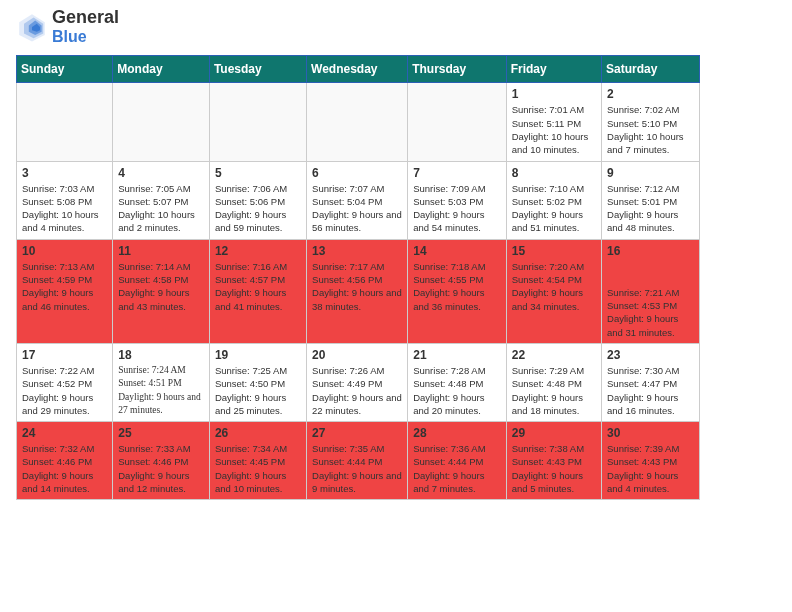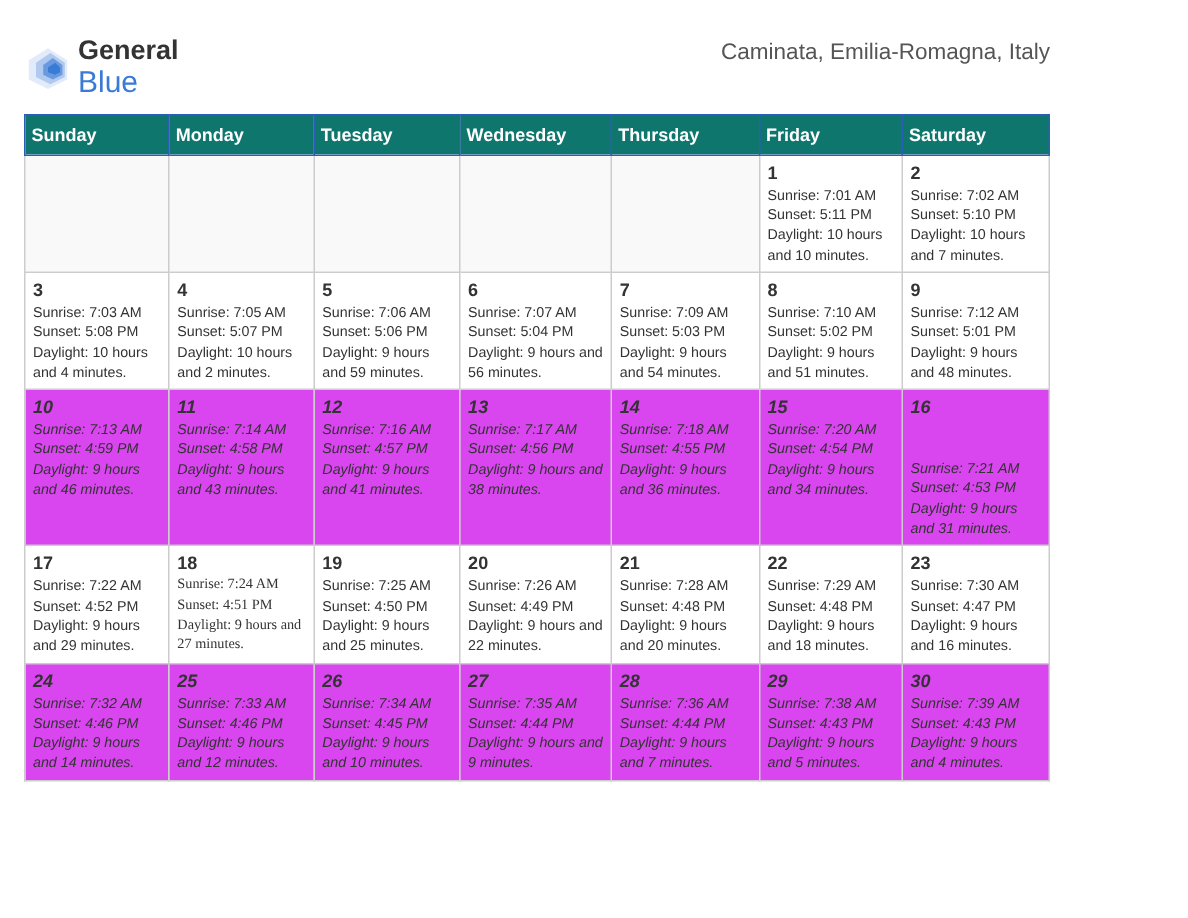--- a/index.html
+++ b/index.html
@@ -4,21 +4,21 @@
   <style>
     * { box-sizing: border-box; margin: 0; padding: 0; }
     body {
       font-family: Arial, sans-serif;
       background: #fff;
       width: 792px;
       min-height: 612px;
     }
     .page {
       width: 716px;
-      padding: 24px 16px 10px 16px;
+      padding: 8px 16px 10px 16px;
     }
     .header {
       display: flex;
       align-items: flex-start;
       justify-content: space-between;
       margin-bottom: 10px;
     }
     .logo {
       display: flex;
       align-items: center;
@@ -28,22 +28,22 @@
       display: flex;
       flex-direction: column;
       line-height: 1.1;
     }
     .logo-general {
       font-size: 18px;
       font-weight: bold;
       color: #333;
     }
     .logo-blue {
-      font-size: 20px;
-      font-weight: normal;
+      font-size: 16px;
+      font-weight: bold;
       color: #3a7bd5;
     }
     .logo-icon {
       width: 32px;
       height: 32px;
       margin-right: 4px;
     }
     .title-area {
       text-align: right;
     }
@@ -91,43 +91,41 @@
       color: #333;
       display: block;
       margin-bottom: 2px;
     }
     .day-info {
       font-size: 9.5px;
       color: #333;
       line-height: 1.4;
     }
     .row-shaded td {
-      background: #d946ef;
-      font-style: italic;
+      background: #ef4444;
     }
   </style>
 </head>
 <body>
 
 <div class="page">
   <div class="header">
     <div class="logo">
       <svg class="logo-icon" viewBox="0 0 40 40" xmlns="http://www.w3.org/2000/svg">
         <polygon points="20,4 36,14 36,30 20,38 4,30 4,14" fill="#3a7bd5" opacity="0.15"></polygon>
         <polygon points="22,8 34,16 34,28 22,34 10,28 10,16" fill="#3a7bd5" opacity="0.3"></polygon>
         <polygon points="24,12 32,18 32,26 24,30 16,26 16,18" fill="#3a7bd5" opacity="0.6"></polygon>
         <polygon points="26,16 30,20 30,24 26,26 20,24 20,20" fill="#3a7bd5"></polygon>
       </svg>
       <div class="logo-text">
         <span class="logo-general">General</span>
         <span class="logo-blue">Blue</span>
       </div>
     </div>
     <div class="title-area">
-      <div class="location-title">Caminata, Emilia-Romagna, Italy</div>
     </div>
   </div>
 
   <table class="calendar">
     <thead>
       <tr>
       <th>Sunday</th>
           <th>Monday</th>
           <th>Tuesday</th>
           <th>Wednesday</th>

